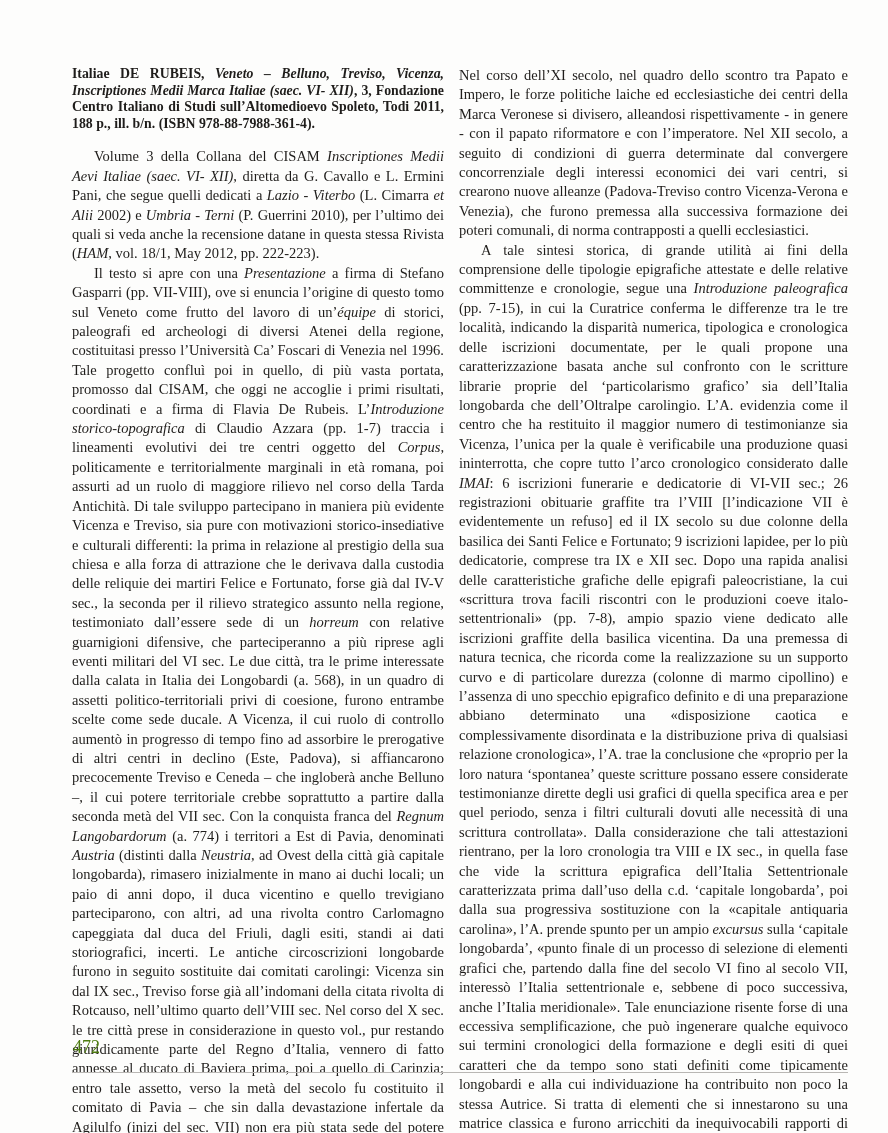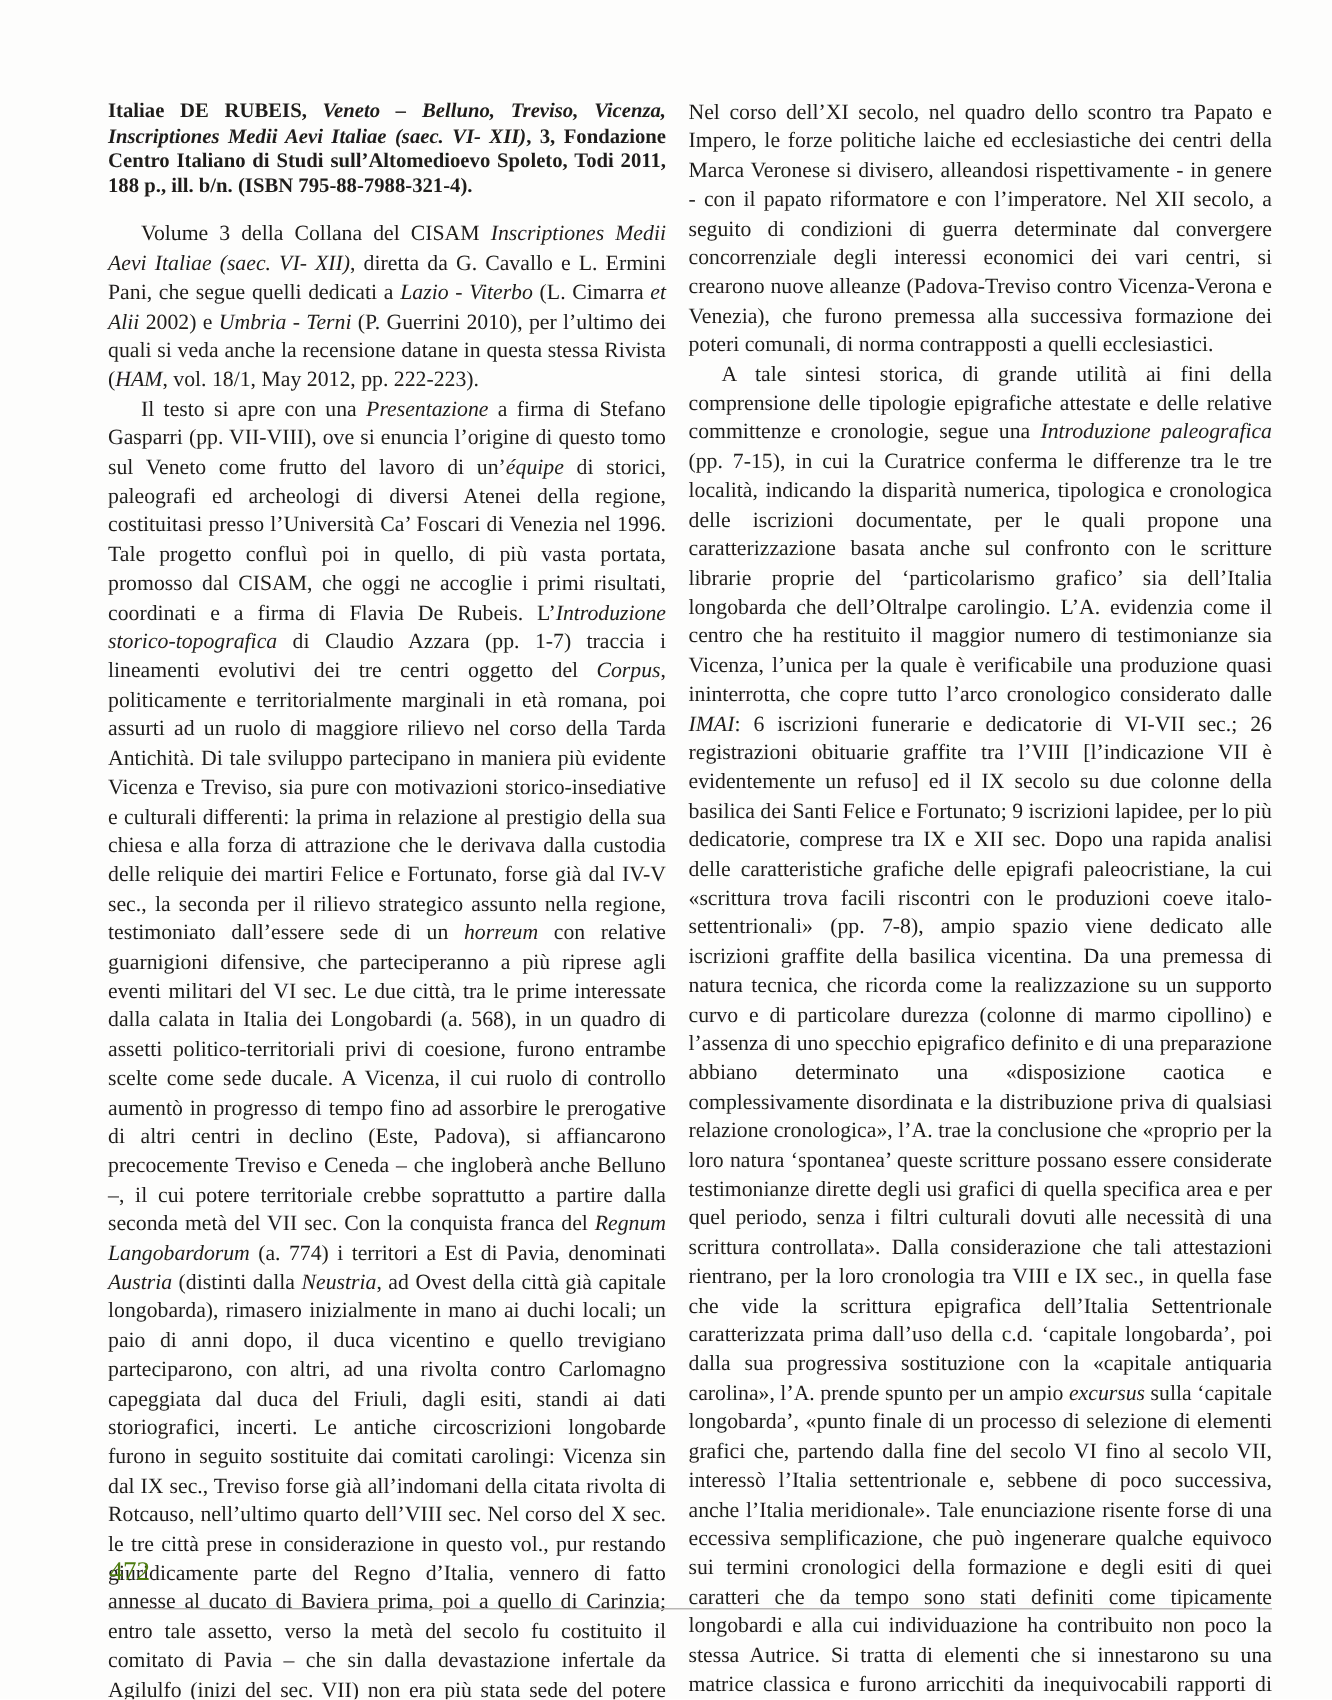--- a/index.html
+++ b/index.html
@@ -62,21 +62,21 @@
     line-height: 16px;
     color: #4d7c0f;
   }
 </style>
 </head>
 <body>
 
 <div class="page">
   <div class="columns">
     <div class="col col-left">
-      <p class="heading"><span>Italiae DE RUBEIS, </span><span class="i">Veneto – Belluno, Treviso, Vicenza, Inscriptiones Medii Aevi Italiae (saec. VI- XII)</span><span>, 3, Fondazione Centro Italiano di Studi sull’Altomedioevo Spoleto, Todi 2011, 188 p., ill. b/n. (ISBN 795-88-7988-321-4).</span></p>
+      <p class="heading"><span>Italiae DE RUBEIS, </span><span class="i">Veneto – Belluno, Treviso, Vicenza, Inscriptiones Medii Marca Italiae (saec. VI- XII)</span><span>, 3, Fondazione Centro Italiano di Studi sull’Altomedioevo Spoleto, Todi 2011, 188 p., ill. b/n. (ISBN 978-88-7988-361-4).</span></p>
       <div>
           <p class="para indent"><span>Volume 3 della Collana del CISAM </span><span class="i">Inscriptiones Medii Aevi Italiae (saec. VI- XII)</span><span>, diretta da G. Cavallo e L. Ermini Pani, che segue quelli dedicati a </span><span class="i">Lazio - Viterbo</span><span> (L. Cimarra </span><span class="i">et Alii</span><span> 2002) e </span><span class="i">Umbria - Terni</span><span> (P. Guerrini 2010), per l’ultimo dei quali si veda anche la recensione datane in questa stessa Rivista (</span><span class="i">HAM</span><span>, vol. 18/1, May 2012, pp. 222-223).</span></p>
           <p class="para indent"><span>Il testo si apre con una </span><span class="i">Presentazione</span><span> a firma di Stefano Gasparri (pp. VII-VIII), ove si enuncia l’origine di questo tomo sul Veneto come frutto del lavoro di un’</span><span class="i">équipe</span><span> di storici, paleografi ed archeologi di diversi Atenei della regione, costituitasi presso l’Università Ca’ Foscari di Venezia nel 1996. Tale progetto confluì poi in quello, di più vasta portata, promosso dal CISAM, che oggi ne accoglie i primi risultati, coordinati e a firma di Flavia De Rubeis. L’</span><span class="i">Introduzione storico-topografica</span><span> di Claudio Azzara (pp. 1-7) traccia i lineamenti evolutivi dei tre centri oggetto del </span><span class="i">Corpus</span><span>, politicamente e territorialmente marginali in età romana, poi assurti ad un ruolo di maggiore rilievo nel corso della Tarda Antichità. Di tale sviluppo partecipano in maniera più evidente Vicenza e Treviso, sia pure con motivazioni storico-insediative e culturali differenti: la prima in relazione al prestigio della sua chiesa e alla forza di attrazione che le derivava dalla custodia delle reliquie dei martiri Felice e Fortunato, forse già dal IV-V sec., la seconda per il rilievo strategico assunto nella regione, testimoniato dall’essere sede di un </span><span class="i">horreum</span><span> con relative guarnigioni difensive, che parteciperanno a più riprese agli eventi militari del VI sec. Le due città, tra le prime interessate dalla calata in Italia dei Longobardi (a. 568), in un quadro di assetti politico-territoriali privi di coesione, furono entrambe scelte come sede ducale. A Vicenza, il cui ruolo di controllo aumentò in progresso di tempo fino ad assorbire le prerogative di altri centri in declino (Este, Padova), si affiancarono precocemente Treviso e Ceneda – che ingloberà anche Belluno –, il cui potere territoriale crebbe soprattutto a partire dalla seconda metà del VII sec. Con la conquista franca del </span><span class="i">Regnum Langobardorum</span><span> (a. 774) i territori a Est di Pavia, denominati </span><span class="i">Austria</span><span> (distinti dalla </span><span class="i">Neustria</span><span>, ad Ovest della città già capitale longobarda), rimasero inizialmente in mano ai duchi locali; un paio di anni dopo, il duca vicentino e quello trevigiano parteciparono, con altri, ad una rivolta contro Carlomagno capeggiata dal duca del Friuli, dagli esiti, standi ai dati storiografici, incerti. Le antiche circoscrizioni longobarde furono in seguito sostituite dai comitati carolingi: Vicenza sin dal IX sec., Treviso forse già all’indomani della citata rivolta di Rotcauso, nell’ultimo quarto dell’VIII sec. Nel corso del X sec. le tre città prese in considerazione in questo vol., pur restando giuridicamente parte del Regno d’Italia, vennero di fatto annesse al ducato di Baviera prima, poi a quello di Carinzia; entro tale assetto, verso la metà del secolo fu costituito il comitato di Pavia – che sin dalla devastazione infertale da Agilulfo (inizi del sec. VII) non era più stata sede del potere politico-amministrativo – retto da allora in poi da un unico signore con quello di Vicenza. Nell’XI secolo le sedi di tale potere comitale congiunto vennero trasferite in siti d’altura fortificati, secondo modalità di controllo territoriale condivise anche dalle aristocrazie ecclesiastiche, in ascesa sin dall’età carolingia, che diedero vita sia a monasteri, sia a castelli. In forme simili si espressero anche il potere comitale e quello ecclesiastico di Treviso, mentre Belluno, non attestata come sede comitale, appare ordinata in </span></p>
         </div>
     </div>
     <div class="col col-right">
       <div>
           <p class="para"><span>Nel corso dell’XI secolo, nel quadro dello scontro tra Papato e Impero, le forze politiche laiche ed ecclesiastiche dei centri della Marca Veronese si divisero, alleandosi rispettivamente - in genere - con il papato riformatore e con l’imperatore. Nel XII secolo, a seguito di condizioni di guerra determinate dal convergere concorrenziale degli interessi economici dei vari centri, si crearono nuove alleanze (Padova-Treviso contro Vicenza-Verona e Venezia), che furono premessa alla successiva formazione dei poteri comunali, di norma contrapposti a quelli ecclesiastici.</span></p>
           <p class="para indent"><span>A tale sintesi storica, di grande utilità ai fini della comprensione delle tipologie epigrafiche attestate e delle relative committenze e cronologie, segue una </span><span class="i">Introduzione paleografica</span><span> (pp. 7-15), in cui la Curatrice conferma le differenze tra le tre località, indicando la disparità numerica, tipologica e cronologica delle iscrizioni documentate, per le quali propone una caratterizzazione basata anche sul confronto con le scritture librarie proprie del ‘particolarismo grafico’ sia dell’Italia longobarda che dell’Oltralpe carolingio. L’A. evidenzia come il centro che ha restituito il maggior numero di testimonianze sia Vicenza, l’unica per la quale è verificabile una produzione quasi ininterrotta, che copre tutto l’arco cronologico considerato dalle </span><span class="i">IMAI</span><span>: 6 iscrizioni funerarie e dedicatorie di VI-VII sec.; 26 registrazioni obituarie graffite tra l’VIII [l’indicazione VII è evidentemente un refuso] ed il IX secolo su due colonne della basilica dei Santi Felice e Fortunato; 9 iscrizioni lapidee, per lo più dedicatorie, comprese tra IX e XII sec. Dopo una rapida analisi delle caratteristiche grafiche delle epigrafi paleocristiane, la cui «scrittura trova facili riscontri con le produzioni coeve italo-settentrionali» (pp. 7-8), ampio spazio viene dedicato alle iscrizioni graffite della basilica vicentina. Da una premessa di natura tecnica, che ricorda come la realizzazione su un supporto curvo e di particolare durezza (colonne di marmo cipollino) e l’assenza di uno specchio epigrafico definito e di una preparazione abbiano determinato una «disposizione caotica e complessivamente disordinata e la distribuzione priva di qualsiasi relazione cronologica», l’A. trae la conclusione che «proprio per la loro natura ‘spontanea’ queste scritture possano essere considerate testimonianze dirette degli usi grafici di quella specifica area e per quel periodo, senza i filtri culturali dovuti alle necessità di una scrittura controllata». Dalla considerazione che tali attestazioni rientrano, per la loro cronologia tra VIII e IX sec., in quella fase che vide la scrittura epigrafica dell’Italia Settentrionale caratterizzata prima dall’uso della c.d. ‘capitale longobarda’, poi dalla sua progressiva sostituzione con la «capitale antiquaria carolina», l’A. prende spunto per un ampio </span><span class="i">excursus</span><span> sulla ‘capitale longobarda’, «punto finale di un processo di selezione di elementi grafici che, partendo dalla fine del secolo VI fino al secolo VII, interessò l’Italia settentrionale e, sebbene di poco successiva, anche l’Italia meridionale». Tale enunciazione risente forse di una eccessiva semplificazione, che può ingenerare qualche equivoco sui termini cronologici della formazione e degli esiti di quei caratteri che da tempo sono stati definiti come tipicamente longobardi e alla cui individuazione ha contribuito non poco la stessa Autrice. Si tratta di elementi che si innestarono su una matrice classica e furono arricchiti da inequivocabili rapporti di mutuo scambio con la scrittura libraria, più che non il frutto di un’evoluzione delle formulazioni grafiche tardoantiche, numericamente rarefatte e spesso frutto di esecuzioni tecnicamente sommarie; è altresì noto che il popolo dei Longobardi non si avvalse se non sporadicamente della scrittura epigrafica anteriormente all’VIII secolo.</span></p>
         </div>

